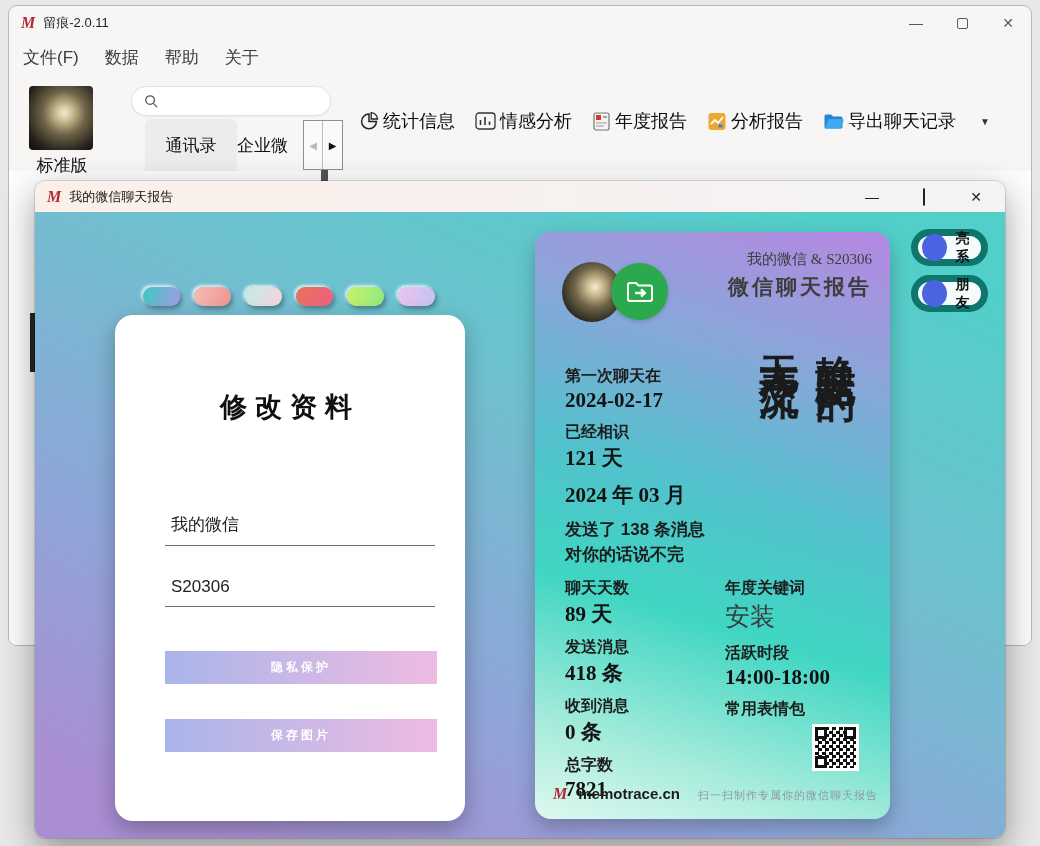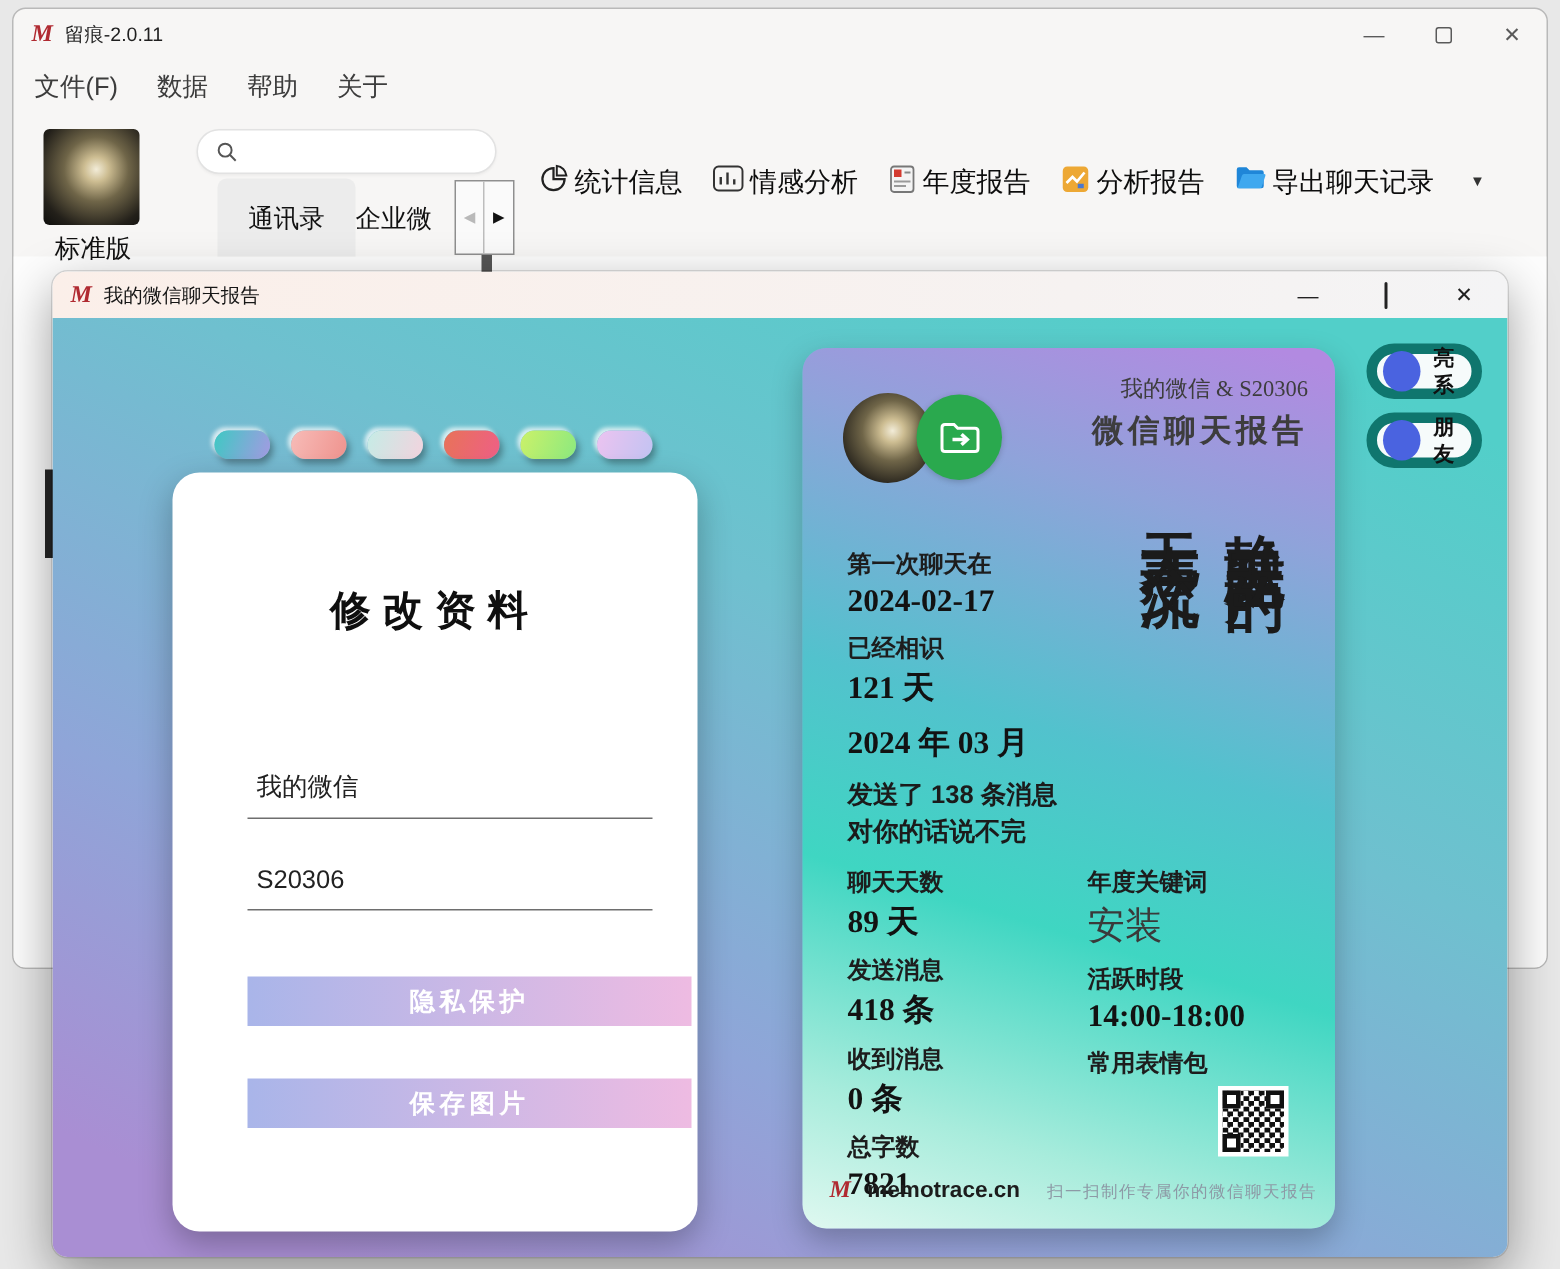--- a/index.html
+++ b/index.html
@@ -50,21 +50,21 @@
     position:absolute; left:228px; top:113px; width:66px; height:52px; overflow:hidden;
     display:flex; align-items:center; font-size:17px; color:#111; white-space:nowrap;
   }
   .tab-scroll { position:absolute; left:294px; top:114px; display:flex; border:1px solid #8f8f8f; background:#fafafa; height:50px; }
   .ts-btn { width:19px; display:flex; align-items:center; justify-content:center; font-size:10px; border-right:1px solid #bdbdbd; }
   .ts-btn:last-child { border-right:none; }
   .ts-prev { color:#b9b9b9; }
   .ts-next { color:#111; }
   .tab-notch { position:absolute; left:312px; top:164px; width:7px; height:14px; background:#555; }
   .toolbar { position:absolute; left:344px; top:96px; display:flex; align-items:center; gap:8px; height:38px; }
-  .tool-item { display:flex; gap:4px; font-size:18px; color:#0d0d0d; padding:0 6px; }
+  .tool-item { display:flex; align-items:center; gap:4px; font-size:18px; color:#0d0d0d; padding:0 6px; }
   .caret { font-size:10px; color:#333; margin-left:10px; }
 
   
   .dialog {
     position:absolute; left:35px; top:181px; width:970px; height:657px;
     border-radius:10px; overflow:hidden;
     box-shadow:0 12px 34px rgba(0,0,0,.38), 0 0 0 1px rgba(0,0,0,.12);
   }
   .dlg-titlebar {
     position:absolute; left:0; top:0; right:0; height:31px;
@@ -100,23 +100,23 @@
   }
   .edit-title {
     margin-top:74px; text-align:center;
     font-family:Liberation Sans, sans-serif; font-weight:bold;
     font-size:27px; letter-spacing:8px; color:#0f0f0f;
   }
   .field { position:absolute; left:50px; width:270px; border-bottom:1px solid #6e6e6e; font-size:17px; color:#222; padding:0 0 9px 6px; }
   .field-name { top:198px; }
   .field-id { top:262px; }
   .grad-btn {
-    position:absolute; left:50px; width:296px; height:33px;
+    position:absolute; left:50px; width:272px; height:33px;
     background:linear-gradient(90deg,#a9b5e9,#eebbe2);
-    color:#fff; font-weight:bold; font-size:17px; letter-spacing:3px;
+    color:#fff; font-weight:bold; font-size:12px; letter-spacing:3px;
     display:flex; align-items:center; justify-content:center; border:none;
   }
   .btn-privacy { top:336px; }
   .btn-save { top:404px; }
 
   
   .report-card {
     position:absolute; left:500px; top:51px; width:355px; height:587px;
     border-radius:16px; overflow:hidden;
     background:linear-gradient(197deg,#b28ae1 2%,#8fa3da 20%,#52c2cd 45%,#3fd6c2 64%,#a8ecdc 86%,#dff8f0 100%);

